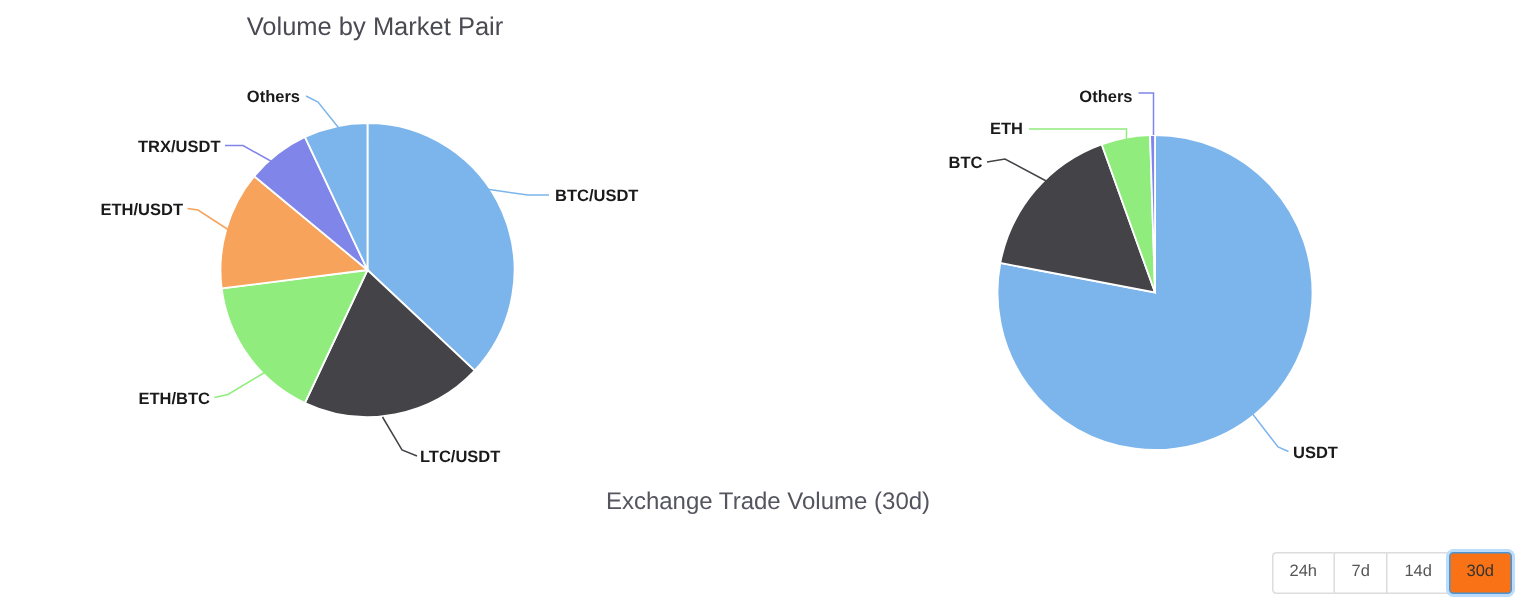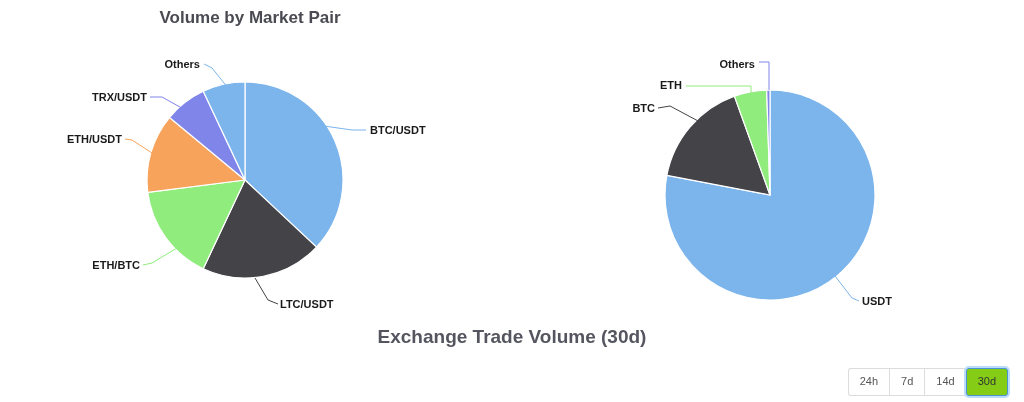--- a/index.html
+++ b/index.html
@@ -15,29 +15,29 @@
     position: relative;
   }
   .chart-root {
     position: absolute;
     inset: 0;
   }
   .chart-title {
     position: absolute;
     font-size: 17px;
     color: #4a4a52;
-    font-weight: bold;
+    font-weight: normal;
     white-space: nowrap;
     text-align: center;
   }
   #title-left  { left: 100px; top: 8px;  width: 300px; }
   #title-right { left: 620px; top: 8px;  width: 300px; }
   #title-bottom {
     left: 312px; top: 326px; width: 400px;
-    font-size: 19px; color: #555560;
+    font-size: 16px; color: #555560;
   }
 
   svg.pie-svg {
     position: absolute;
     left: 0; top: 0;
     width: 1024px;
     height: 402px;
     overflow: visible;
   }
   .slice { stroke: #ffffff; stroke-width: 1.2; }
@@ -68,21 +68,21 @@
     border-right: none;
     padding: 7px 11px 8px 11px;
     cursor: pointer;
     line-height: 1;
     min-width: 34px;
     text-align: center;
   }
   .range-btn:first-child { border-radius: 3px 0 0 3px; }
   .range-btn:last-child  { border-right: 1px solid #dcdcdc; border-radius: 0 3px 3px 0; }
   .range-btn.active {
-    background: #84cc16;
+    background: #f97316;
     border: 1px solid #4b93d1;
     border-radius: 3px;
     box-shadow: 0 0 0 2px #bcdcfb;
     color: #333;
     z-index: 2;
     position: relative;
   }
 </style>
 </head>
 <body>

